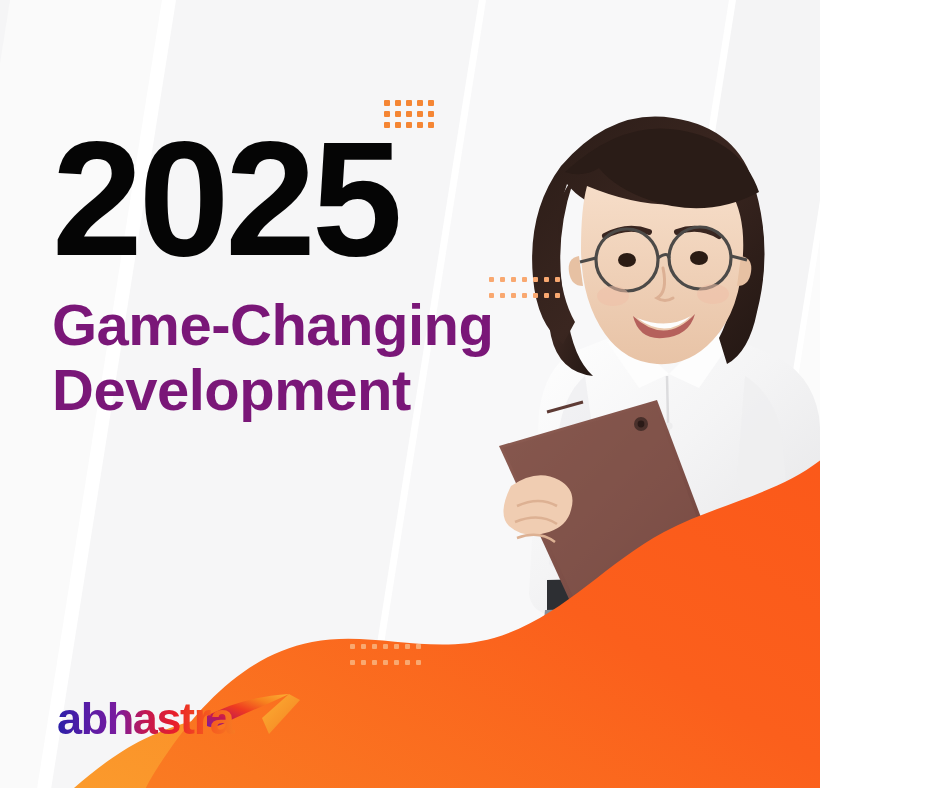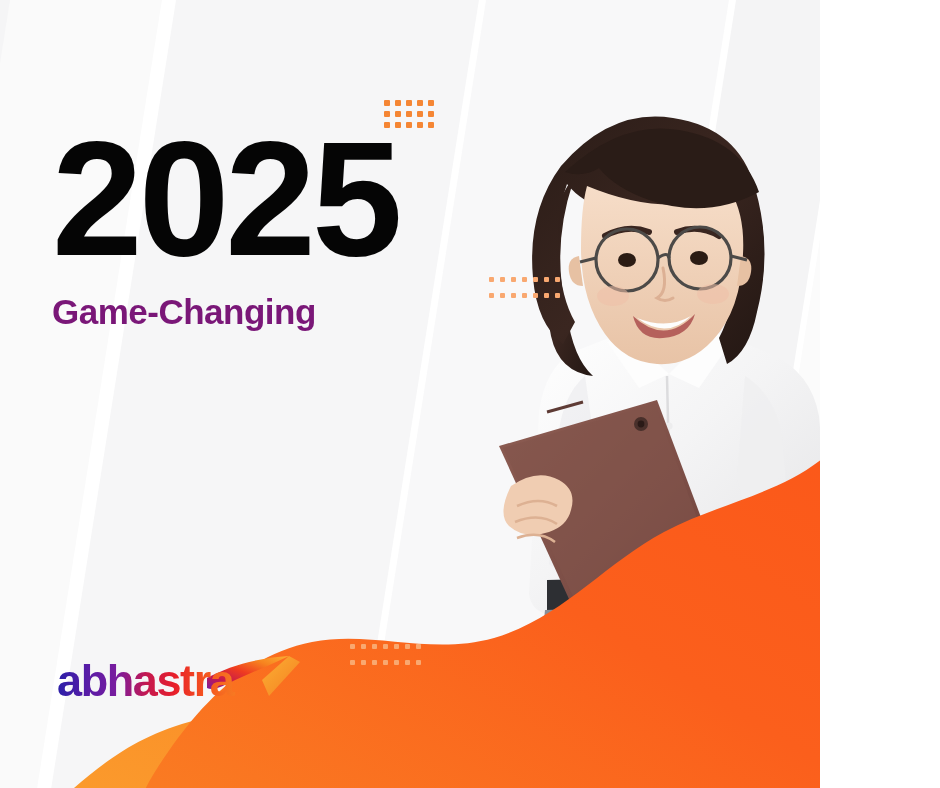--- a/index.html
+++ b/index.html
@@ -64,30 +64,30 @@
 
   #year {
     font-size:163px;
     font-weight:bold;
     letter-spacing:-4px;
     line-height:0.82;
     color:#050505;
   }
   #headline {
     margin-top:26px;
-    font-size:35px;
+    font-size:58px;
     font-weight:bold;
     line-height:1.13;
     letter-spacing:-0.5px;
     color:#7a1778;
   }
   #headline .hl-line { display:block; white-space:nowrap; }
 
   
-  #logo { position:absolute; left:57px; top:650px; width:250px; height:56px;text-align:center; }
+  #logo { position:absolute; left:57px; top:688px; width:250px; height:56px;text-align:center; }
   #logo svg { width:100%; height:100%; display:block; }
 </style>
 </head>
 <body>
 
 <div id="banner">
 
   <div class="bg-bands">
     <div class="band b1"></div>
     <div class="band b2"></div>
@@ -312,20 +312,21 @@
       <span></span>
       <span></span>
       <span></span>
       <span></span>
   </div>
 
   <div id="text-block">
     <div id="year">2025</div>
     <div id="headline">
       <span class="hl-line">Game-Changing</span>
+      <span class="hl-line">Development</span>
     </div>
   </div>
 
   <div id="logo">
     <svg viewBox="0 0 250 56" xmlns="http://www.w3.org/2000/svg">
       <defs>
         <linearGradient id="wordG" x1="0" y1="0" x2="1" y2="0">
           <stop offset="0%" stop-color="#2b1fa8"></stop>
           <stop offset="18%" stop-color="#5a1ca6"></stop>
           <stop offset="34%" stop-color="#7b1c9e"></stop>

